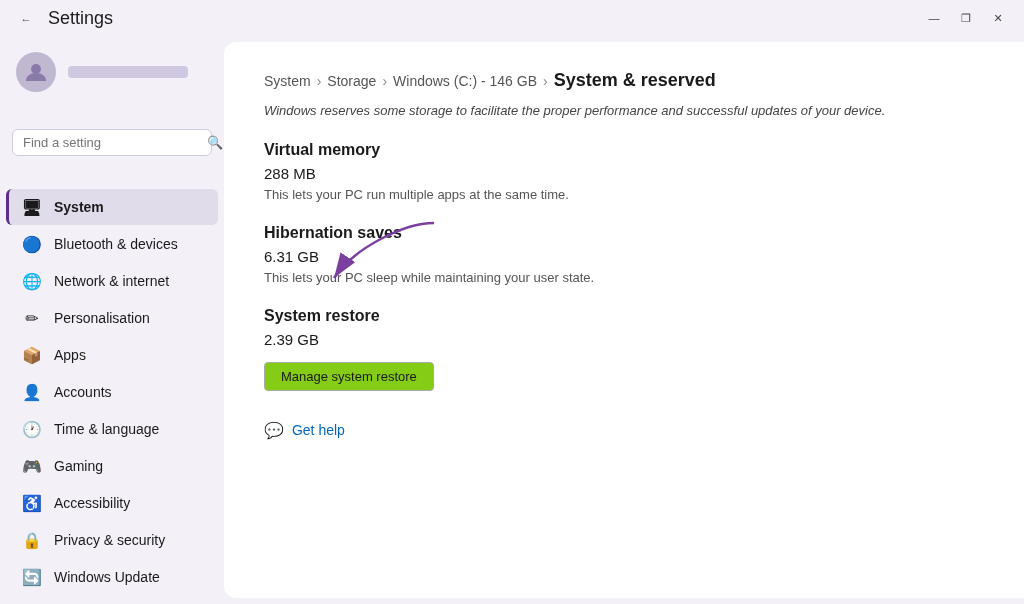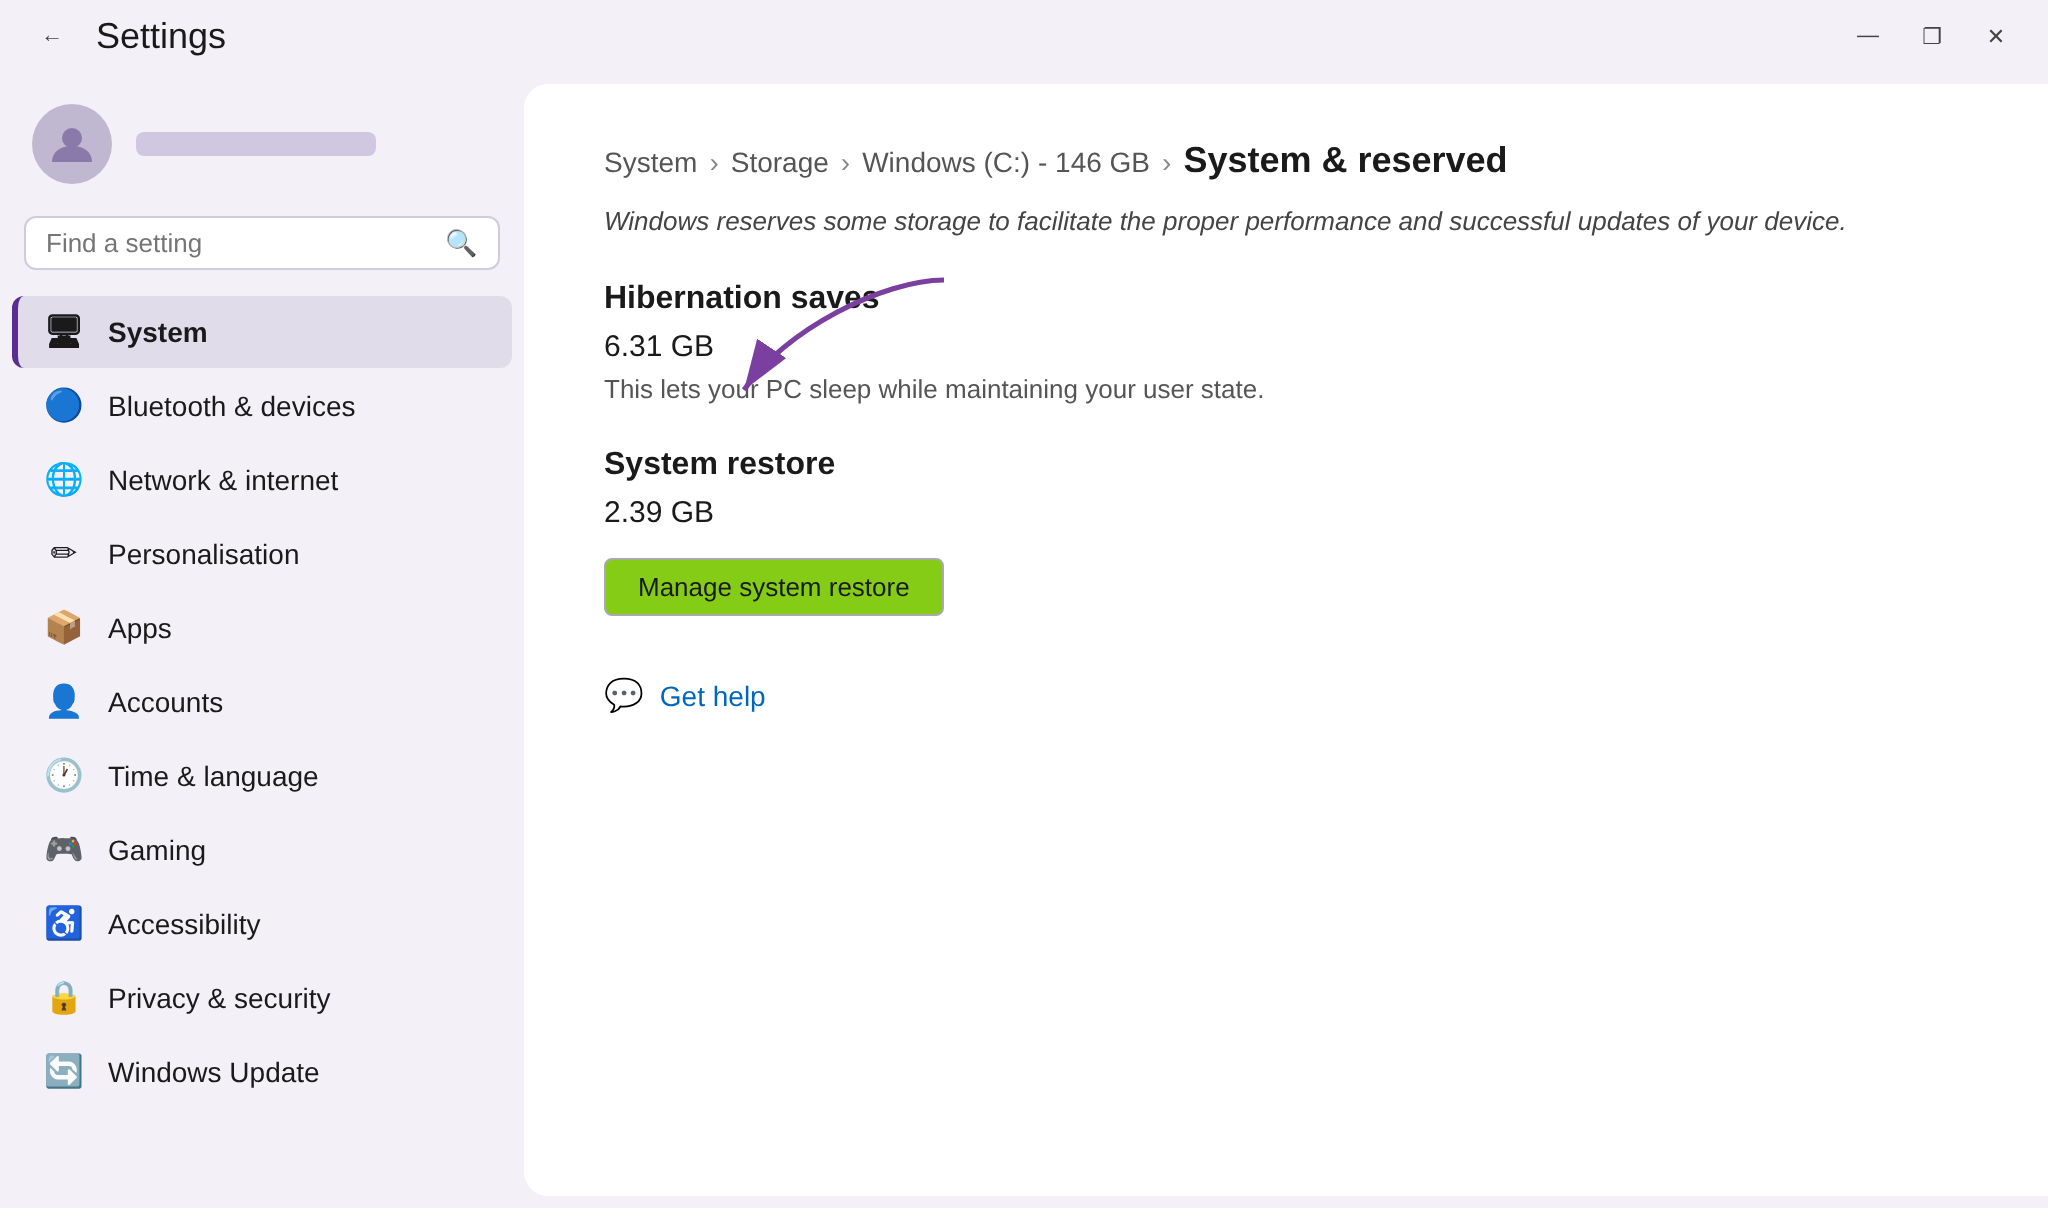--- a/index.html
+++ b/index.html
@@ -52,27 +52,28 @@
 
     
     .main-layout {
       display: flex;
       flex: 1;
       overflow: hidden;
     }
 
     
     .sidebar {
-      width: 262px;
+      width: 224px;
       background: #f3f0f8;
       padding: 8px 0;
       display: flex;
       flex-direction: column;
       flex-shrink: 0;
       overflow-y: auto;
+      justify-content: space-between;
     }
 
     .user-section {
       display: flex;
       align-items: center;
       gap: 12px;
       padding: 8px 16px 16px 16px;
     }
     .avatar {
       width: 40px;
@@ -325,20 +326,25 @@
       <span class="part">Storage</span>
       <span class="sep">›</span>
       <span class="part">Windows (C:) - 146 GB</span>
       <span class="sep">›</span>
       <span class="current">System &amp; reserved</span>
     </div>
 
     <p class="subtitle-text">Windows reserves some storage to facilitate the proper performance and successful updates of your device.</p>
 
     
+    <div>
+      <div class="section-title">Virtual memory</div>
+      <div class="section-size">288 MB</div>
+      <div class="section-desc">This lets your PC run multiple apps at the same time.</div>
+    </div>
 
     
     <div style="position:relative;">
       <div class="section-title">Hibernation saves</div>
       <div style="position:relative; display:inline-block;">
         <div class="section-size">6.31 GB</div>
         
         <svg class="arrow-svg" width="120" height="70" viewBox="0 0 120 70">
           <defs>
             <marker id="arrowhead" markerWidth="10" markerHeight="7" refX="10" refY="3.5" orient="auto">

